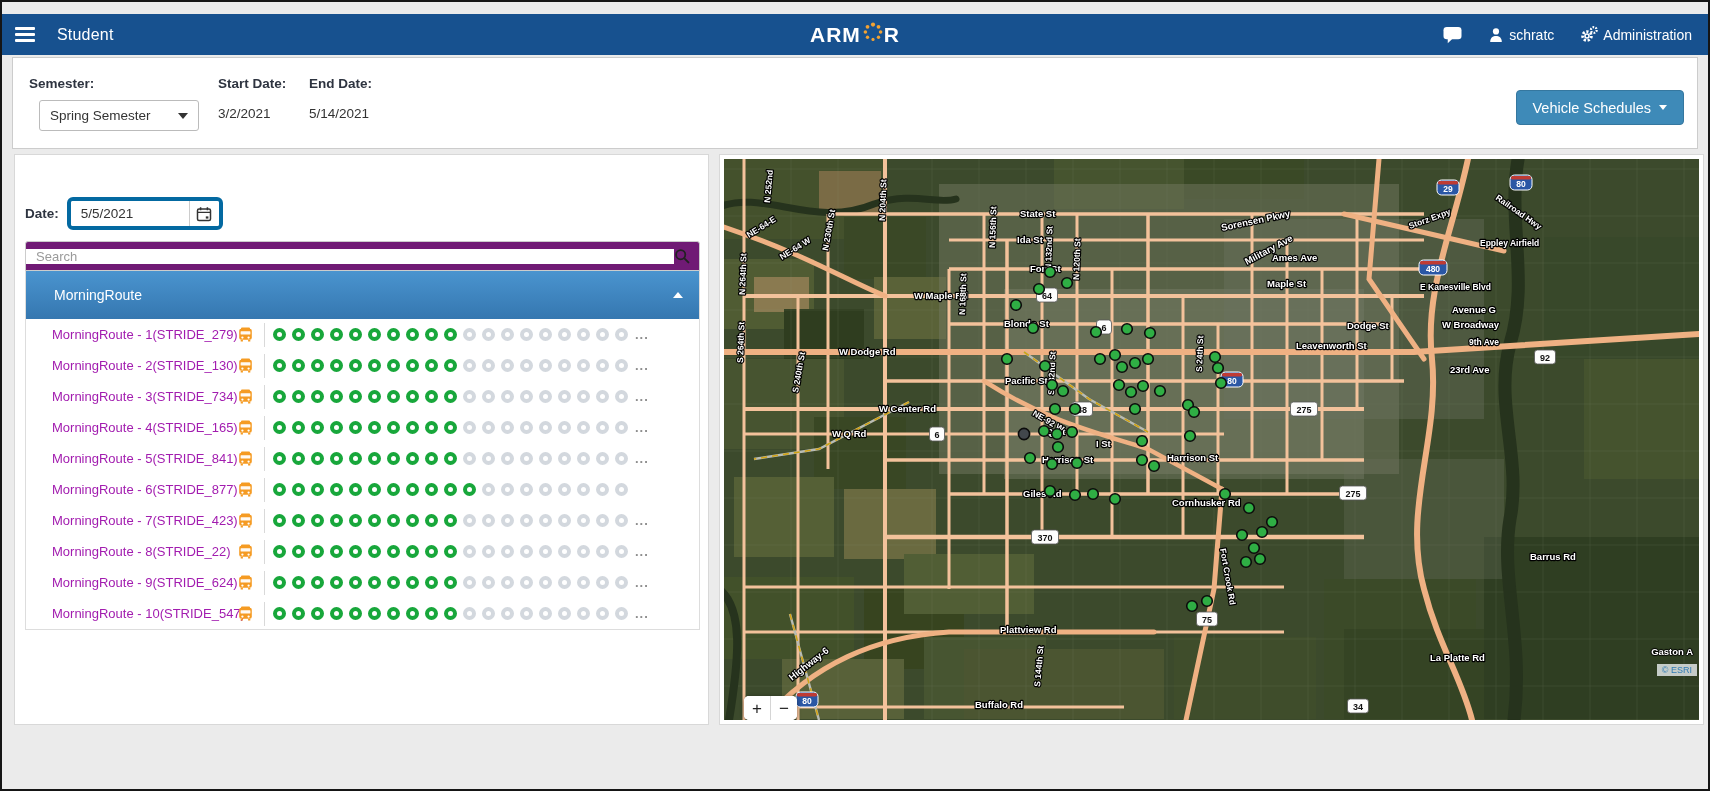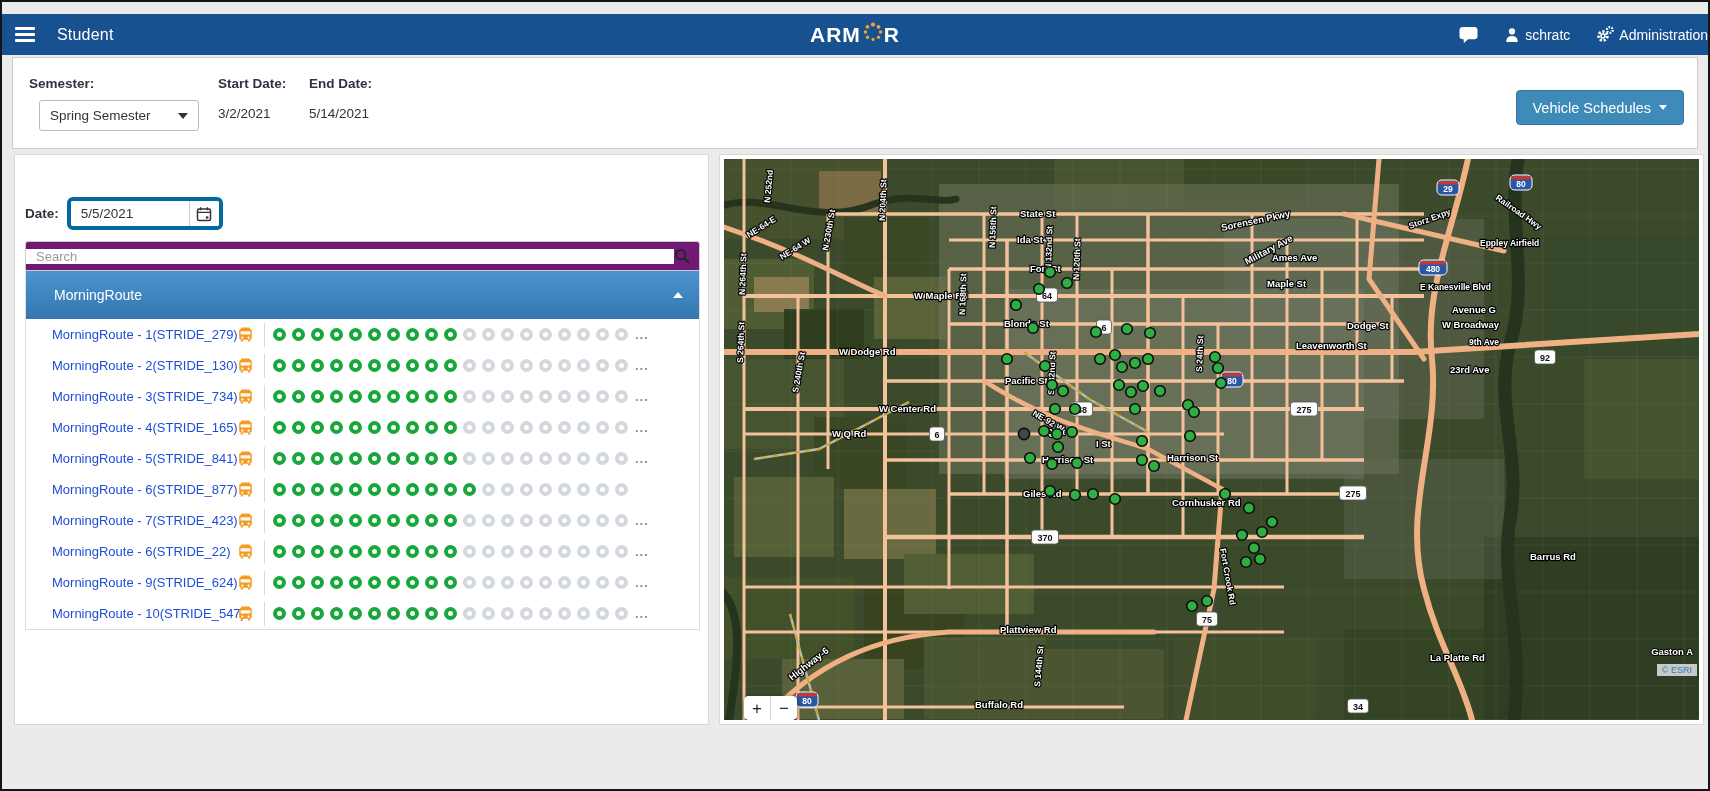--- a/index.html
+++ b/index.html
@@ -15,21 +15,21 @@
   
   .nav {
     position:absolute; top:0; left:0; right:0; height:41px;
     background:#17518f; display:flex; align-items:center; color:#fff;margin-top:12px;
   }
   .hamburger { width:20px; margin-left:13px; cursor:pointer; }
   .hamburger span { display:block; height:3px; background:#fff; margin:3px 0; border-radius:1px; }
   .nav-title { font-size:16px; margin-left:22px; letter-spacing:.2px; }
   .logo { position:absolute; left:50%; transform:translateX(-50%); display:flex; align-items:center; font-weight:bold; font-size:21px; letter-spacing:1px; }
   .logo .dot-o { display:inline-block; margin:0 1px 0 2px; }
-  .nav-right { margin-left:auto; display:flex; align-items:center; gap:26px; padding-right:0; font-size:14px; }
+  .nav-right { margin-left:auto; display:flex; align-items:center; gap:26px; padding-right:16px; font-size:14px; }
   .nav-item { display:flex; align-items:center; gap:5px; cursor:pointer; }
   
   .filter-card {
     position:absolute; left:10px; right:10px; top:55px; height:92px;
     background:#fff; border:1px solid #ccc;
   }
   .f-label { position:absolute; font-size:13.5px; font-weight:bold; color:#2e3440; }
   .f-value { position:absolute; font-size:13.5px; color:#333; }
   .select-box {
     position:absolute; left:26px; top:42px; width:160px; height:31px;
@@ -58,21 +58,21 @@
   .search-input::placeholder { color:#9a9a9a; }
   .search-icon { margin-right:9px; }
   .list-box { position:absolute; left:10px; top:116px; width:675px; border:1px solid #ddd; border-top:none; }
   .acc-header {
     height:48px; background:linear-gradient(#4a94cf,#3577b0);
     color:#fff; font-size:14px; display:flex; align-items:center; padding:0 16px 0 28px; cursor:pointer;
   }
   .acc-header .tri-up { margin-left:auto; width:0; height:0; border-left:5px solid transparent; border-right:5px solid transparent; border-bottom:6px solid #fff; }
   .routes {}
   .route-row { height:31px; display:flex; align-items:center; cursor:pointer; }
-  .route-label { width:210px; padding-left:26px; font-size:13px; color:#1d4ed8; white-space:nowrap; }
+  .route-label { width:210px; padding-left:26px; font-size:13px; color:#a21caf; white-space:nowrap; }
   .bus-wrap { width:18px; display:flex; justify-content:center; }
   .row-div { width:1px; height:24px; background:#d9d9d9; margin:0 8px 0 10px; }
   .dot { width:13px; height:13px; border-radius:50%; background:#fff; margin-right:6px; flex:0 0 auto; }
   .dot.g { border:4px solid #18a73b; }
   .dot.e { border:4px solid #d3d8de; }
   .dots-ellipsis { font-size:13px; font-weight:bold; color:#8d8d8d; letter-spacing:1px; margin-left:1px; }
   .acc-collapsed {
     height:34px; background:#f6f6f6; border-top:1px solid #ddd;
     display:flex; align-items:center; padding:0 16px 0 28px; font-size:14px; color:#3f4650; cursor:pointer;
   }
@@ -423,21 +423,21 @@
           <span class="dot e"></span>
           <span class="dot e"></span>
           <span class="dot e"></span>
           <span class="dot e"></span>
           <span class="dot e"></span>
           <span class="dot e"></span>
           <span class="dot e"></span>
           <span class="dots-ellipsis">...</span>
         </div>
         <div class="route-row">
-          <span class="route-label">MorningRoute - 6(STRIDE_22)</span>
+          <span class="route-label">MorningRoute - 8(STRIDE_22)</span>
           <span class="bus-wrap">
             <svg width="15" height="15" viewBox="0 0 15 15">
               <rect x="3" y="0.6" width="9" height="2.5" rx="1" fill="#f59b23"></rect>
               <rect x="1.2" y="1.8" width="12.6" height="11" rx="2" fill="#f59b23"></rect>
               <rect x="2.6" y="4.2" width="9.8" height="3.4" rx="0.6" fill="#fff" opacity="0.95"></rect>
               <circle cx="4.4" cy="10.6" r="1.15" fill="#fff"></circle>
               <circle cx="10.6" cy="10.6" r="1.15" fill="#fff"></circle>
               <rect x="2.6" y="13" width="2.4" height="1.6" rx="0.5" fill="#f59b23"></rect>
               <rect x="10" y="13" width="2.4" height="1.6" rx="0.5" fill="#f59b23"></rect>
             </svg>

